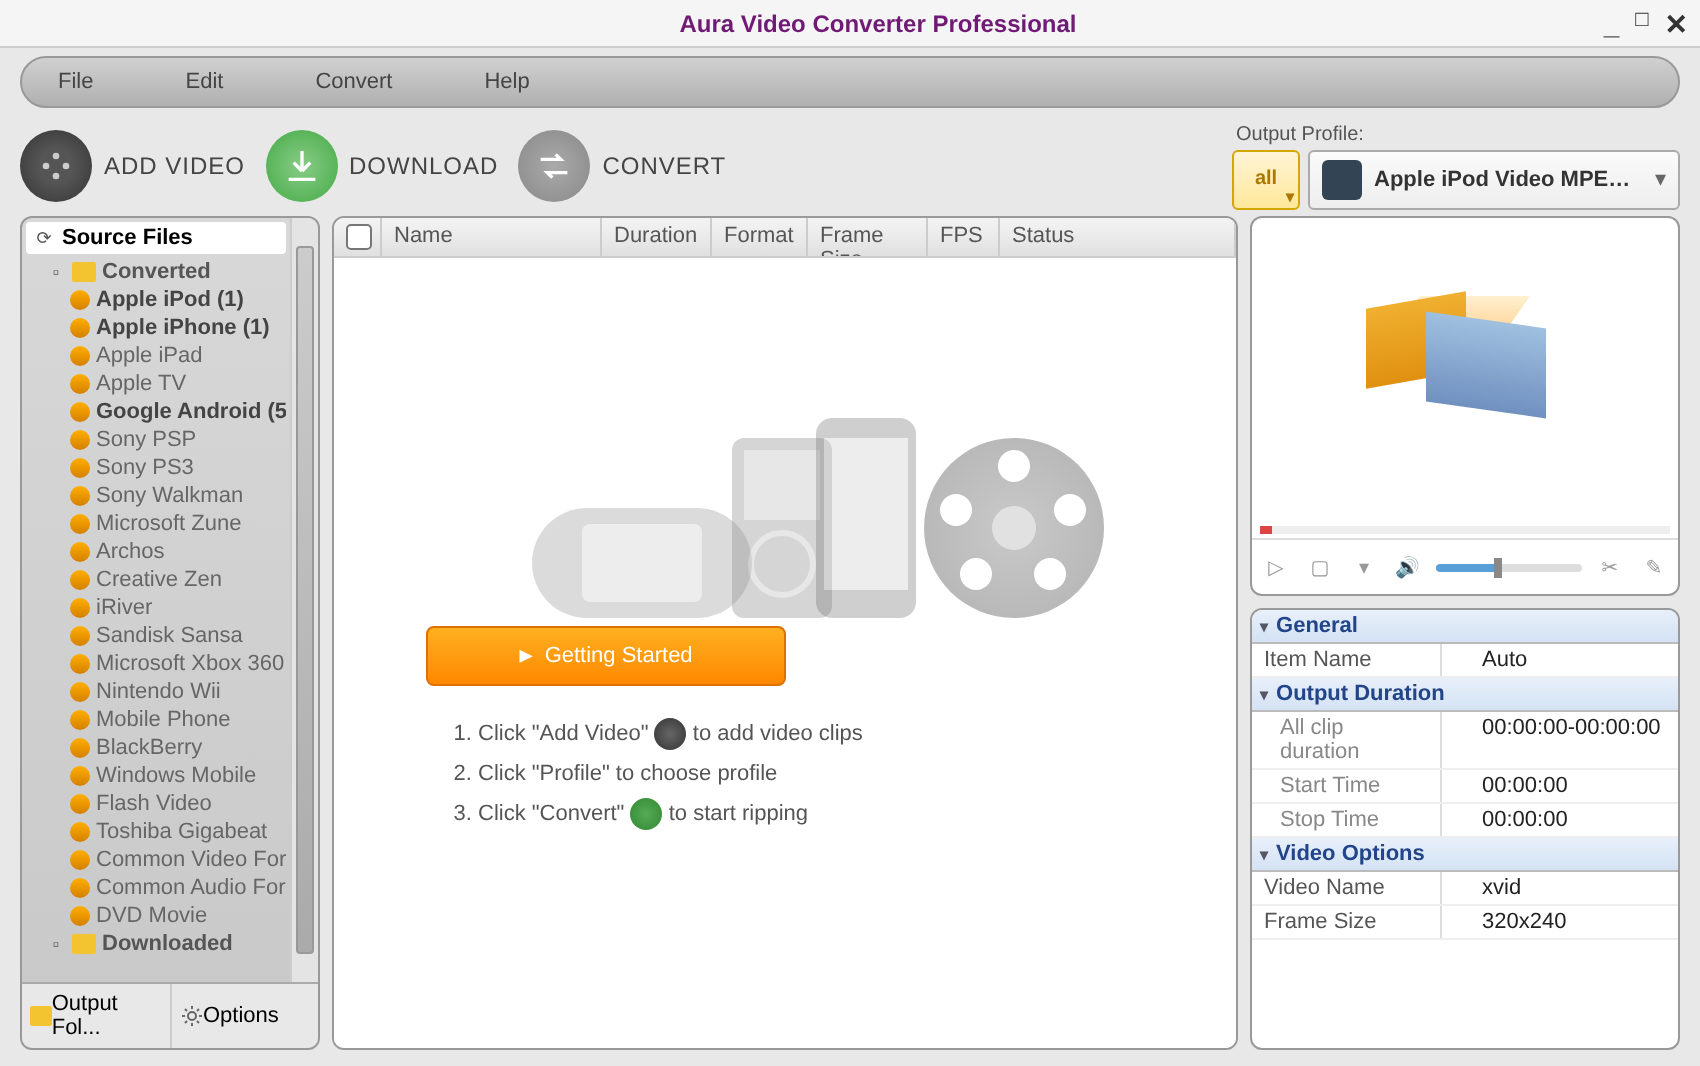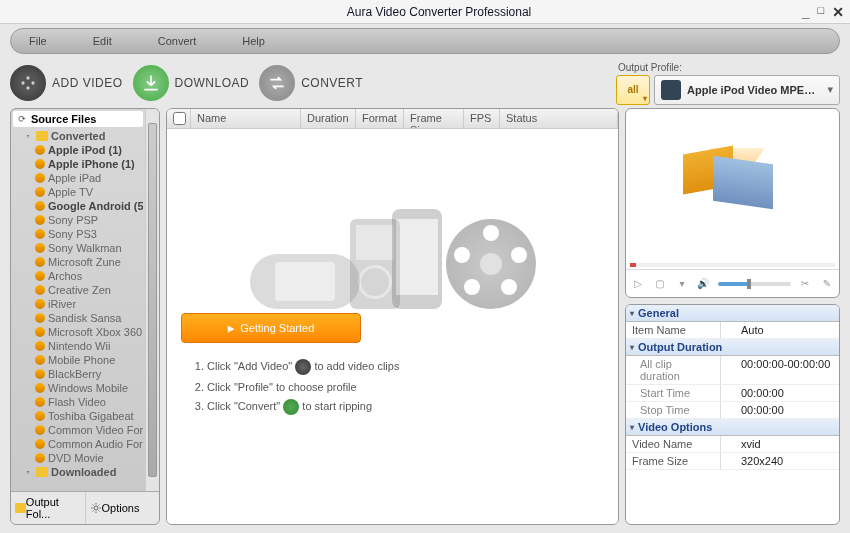--- a/index.html
+++ b/index.html
@@ -1,18 +1,18 @@
 <!DOCTYPE html>
 <html><head>
 <meta charset="utf-8">
 <style>
 * { box-sizing: border-box; margin: 0; padding: 0; font-family: Tahoma, Arial, sans-serif; font-size: 11px; }
 body { background: #e8e8e8; width: 850px; height: 533px; overflow: hidden; }
 .titlebar { height: 24px; background: #f5f5f5; display: flex; align-items: center; justify-content: center; position: relative; border-bottom: 1px solid #ccc; }
-.titlebar-title { font-weight: normal; font-size: 12px; color: #0f172a; margin-left: 28px; }
+.titlebar-title { font-weight: bold; font-size: 12px; color: #701a75; margin-left: 28px; }
 .titlebar-controls { position: absolute; right: 6px; display: flex; gap: 8px; }
 .titlebar-controls span { cursor: pointer; font-weight: bold; font-size: 14px; color: #333; line-height: 1; }
 .menubar { height: 26px; background: linear-gradient(#d0d0d0, #b0b0b0); border: 1px solid #999; border-radius: 13px; margin: 4px 10px; display: flex; align-items: center; padding: 0 10px; gap: 30px; }
 .menubar-item { color: #444; cursor: pointer; padding: 0 8px; }
 .toolbar { height: 50px; margin: 0 10px; display: flex; align-items: center; justify-content: space-between; }
 .toolbar-left { display: flex; align-items: center; gap: 10px; }
 .tool-btn { display: flex; align-items: center; gap: 6px; cursor: pointer; }
 .tool-icon { width: 36px; height: 36px; border-radius: 50%; display: flex; align-items: center; justify-content: center; }
 .tool-icon.video { background: radial-gradient(#666,#333); }
 .tool-icon.download { background: radial-gradient(#8c8,#4a4); }
@@ -39,21 +39,21 @@
 .tree-dot { width: 10px; height: 10px; background: linear-gradient(#ffae00,#d48000); border-radius: 50%; flex-shrink: 0; }
 .tree-node.bold { font-weight: bold; color: #444; }
 .sidebar-footer { display: flex; border-top: 1px solid #aaa; background: #e8e8e8; }
 .sidebar-footer-btn { flex: 1; padding: 4px; display: flex; align-items: center; gap: 0; cursor: pointer; border-right: 1px solid #ccc; font-size: 10px; }
 .sidebar-footer-btn:last-child { border-right: none; }
 .gear-icon { width: 12px; height: 12px; display: inline-block; }
 .center { flex: 1; background: #f8f8f8; border: 1px solid #999; border-radius: 6px; display: flex; flex-direction: column; overflow: hidden; }
 .list-header { height: 20px; display: flex; background: linear-gradient(#f4f4f4,#e0e0e0); border-bottom: 1px solid #ccc; font-size: 10px; color: #555; }
 .list-header-cell { padding: 3px 6px; border-right: 1px solid #ccc; overflow: hidden; }
 .list-header-cell.checkbox { width: 24px; text-align: center; }
-.list-body { flex: 1; position: relative; background: #fff; }
+.list-body { flex: 1; position: relative; background: #fff; padding-left: 32px; }
 .devices-illustration { width: 100%; height: 180px; display: flex; align-items: flex-end; justify-content: center; gap: -10px; padding: 20px 10px 0; position: relative; }
 .device { filter: grayscale(1) opacity(0.35); }
 .device.psp { width: 110px; height: 55px; background: #999; border-radius: 28px; position: relative; }
 .device.psp::before { content: ""; position: absolute; left: 25px; top: 8px; right: 25px; bottom: 8px; background: #ccc; border-radius: 4px; }
 .device.ipod { width: 50px; height: 90px; background: #888; border-radius: 6px; margin-left: -10px; z-index: 2; position: relative; }
 .device.ipod::before { content: ""; position: absolute; top: 6px; left: 6px; right: 6px; height: 35px; background: #bbb; }
 .device.ipod::after { content: ""; position: absolute; bottom: 10px; left: 50%; transform: translateX(-50%); width: 28px; height: 28px; border: 3px solid #bbb; border-radius: 50%; }
 .device.phone { width: 50px; height: 100px; background: #777; border-radius: 8px; margin-left: -8px; z-index: 3; position: relative; }
 .device.phone::before { content: ""; position: absolute; top: 10px; left: 4px; right: 4px; bottom: 14px; background: #ccc; }
 .device.reel { width: 90px; height: 90px; border-radius: 50%; background: radial-gradient(#666,#222); margin-left: 4px; position: relative; }

